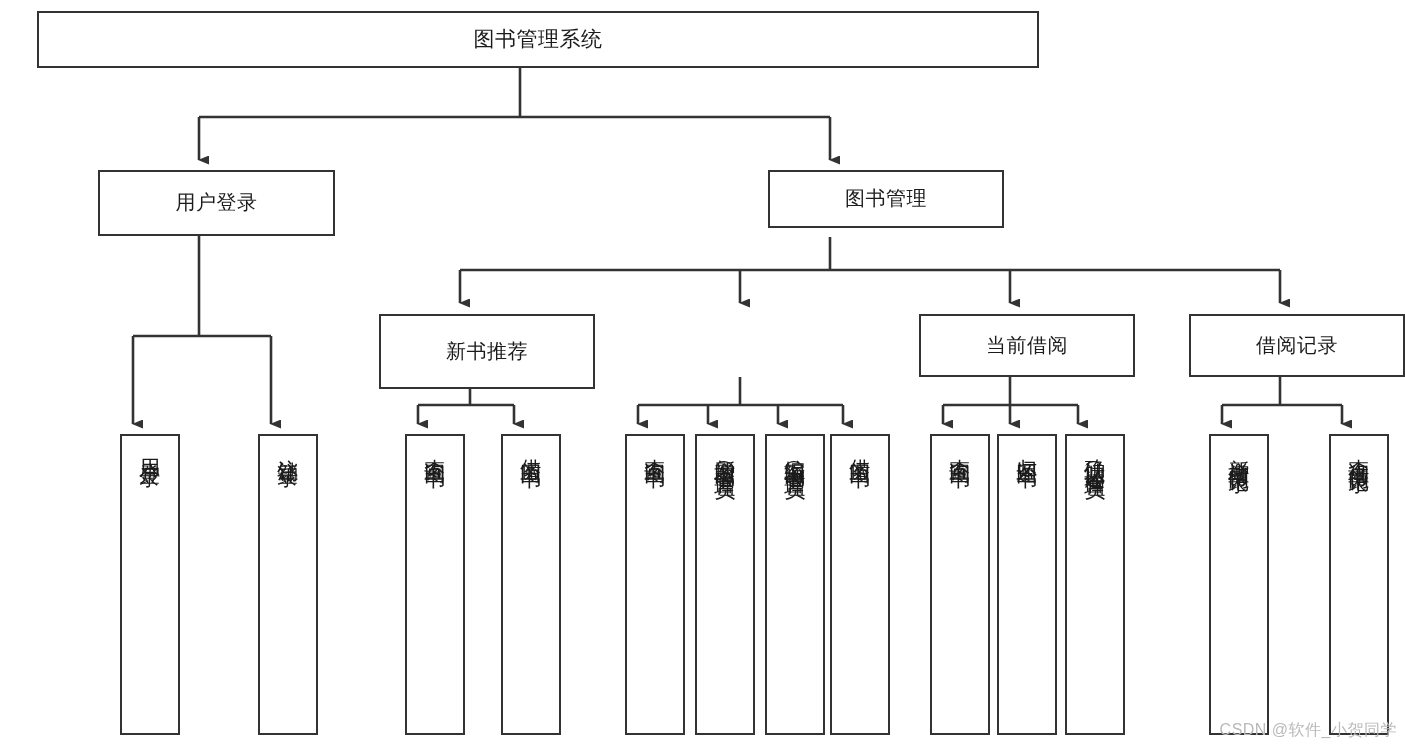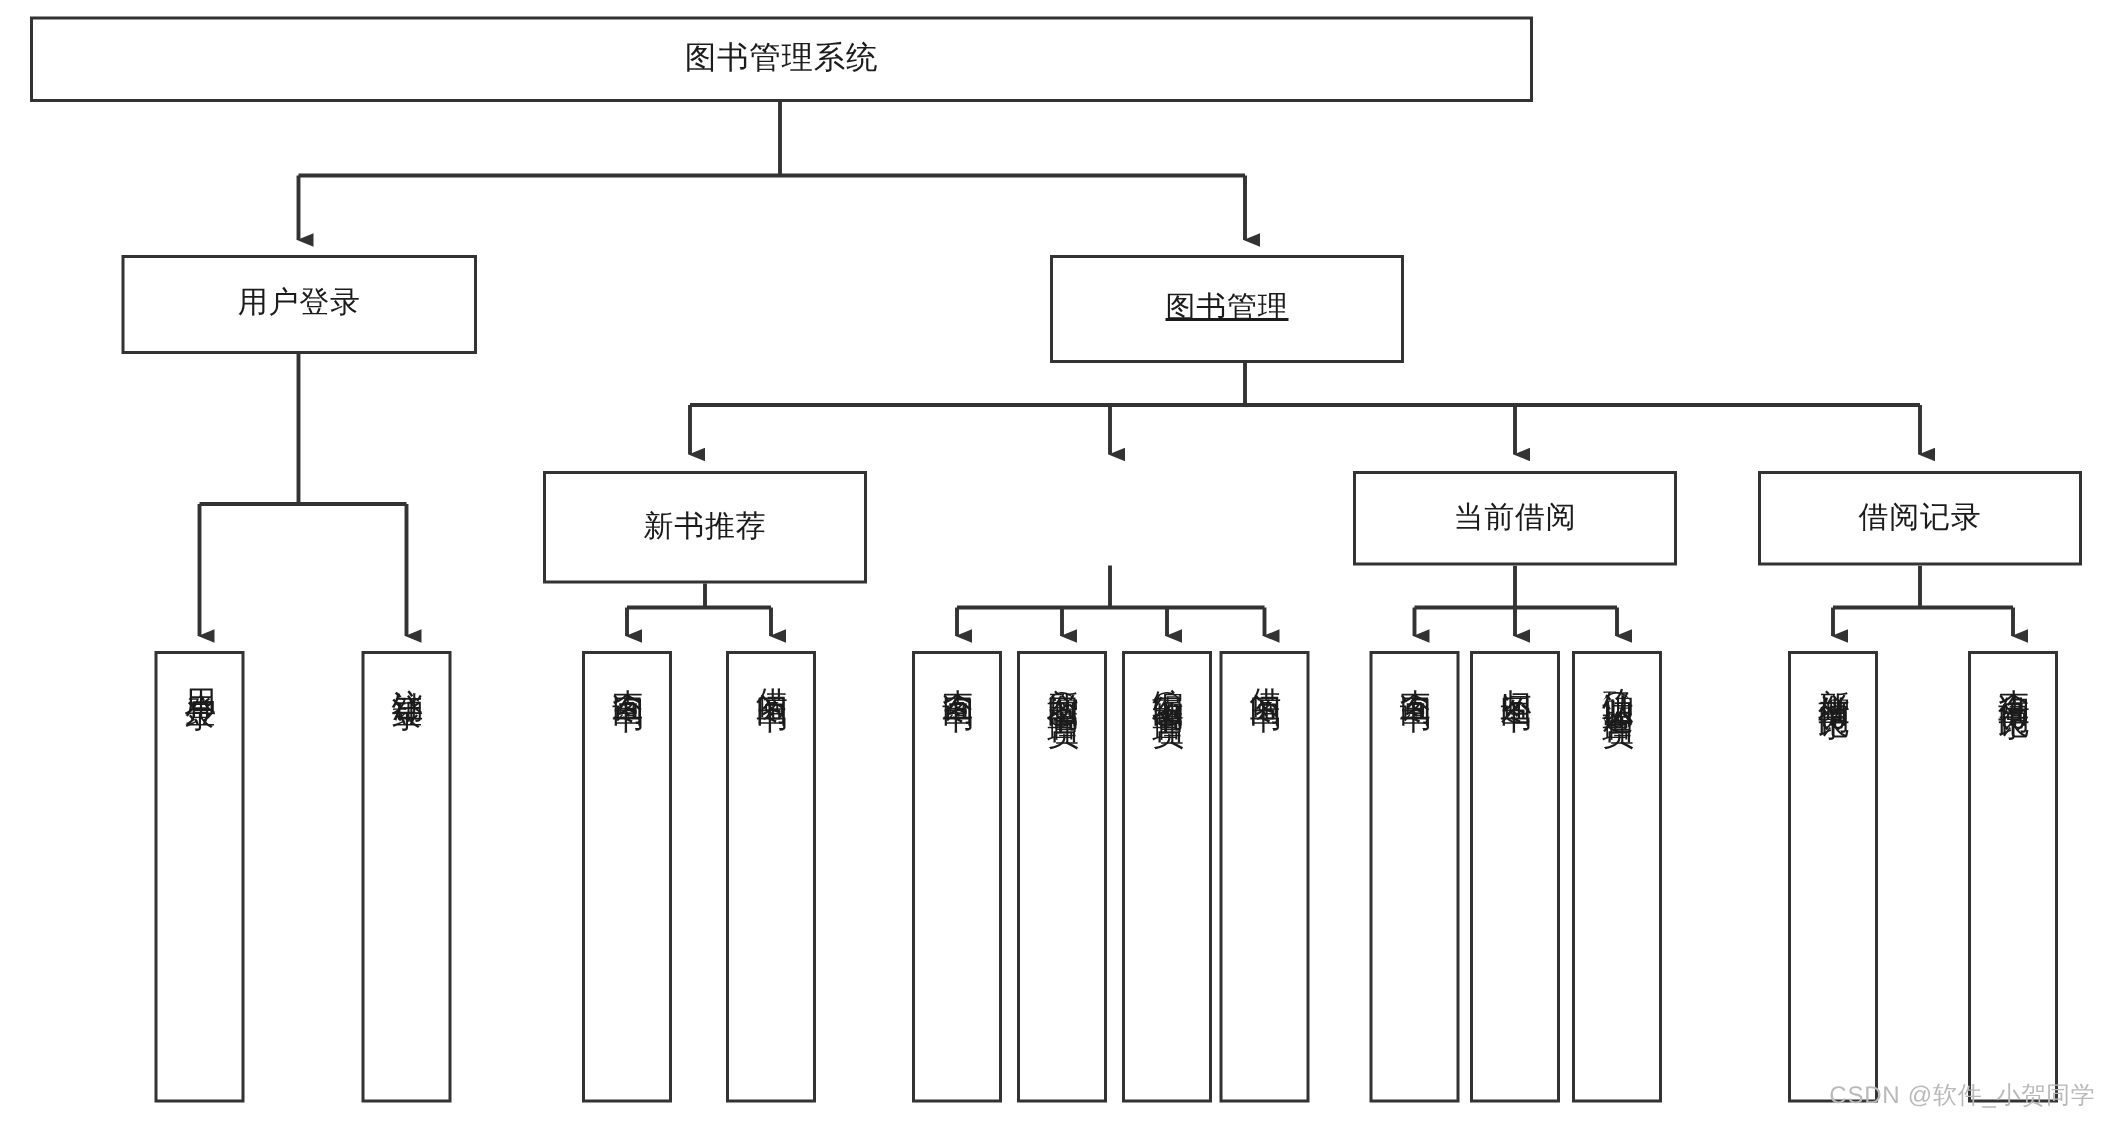--- a/index.html
+++ b/index.html
@@ -29,20 +29,21 @@
   .node {
     position: absolute;
     box-sizing: border-box;
     background: #ffffff;
     border: 2px solid #333333;
     display: flex;
     align-items: center;
     justify-content: center;
     color: #1b1b1b;
     z-index: 2;
+    margin-left: 17px;
   }
   .node-label {
     display: block;
     text-align: center;
     line-height: 1.18;
     white-space: nowrap;
     letter-spacing: 0.5px;
   }
   .node.level-root .node-label { font-size: 21px; }
   .node.level-2 .node-label { font-size: 20px; }
@@ -125,21 +126,21 @@
     </g>
   </svg>
 
   <div class="node level-root" style="left:20px; top:11px; width:1002px; height:57px;">
     <span class="node-label">图书管理系统</span>
   </div>
 
   <div class="node level-2" style="left:81px; top:170px; width:237px; height:66px;">
     <span class="node-label">用户登录</span>
   </div>
-  <div class="node level-2" style="left:700px; top:170px; width:236px; height:72px;text-decoration:underline;">
+  <div class="node level-2" style="left:751px; top:170px; width:236px; height:58px;">
     <span class="node-label">图书管理</span>
   </div>
 
   <div class="node level-3" style="left:362px; top:314px; width:216px; height:75px;">
     <span class="node-label">新书推荐</span>
   </div>
   <div class="node level-3" style="left:902px; top:314px; width:216px; height:63px;">
     <span class="node-label">当前借阅</span>
   </div>
   <div class="node level-3" style="left:1172px; top:314px; width:216px; height:63px;">

